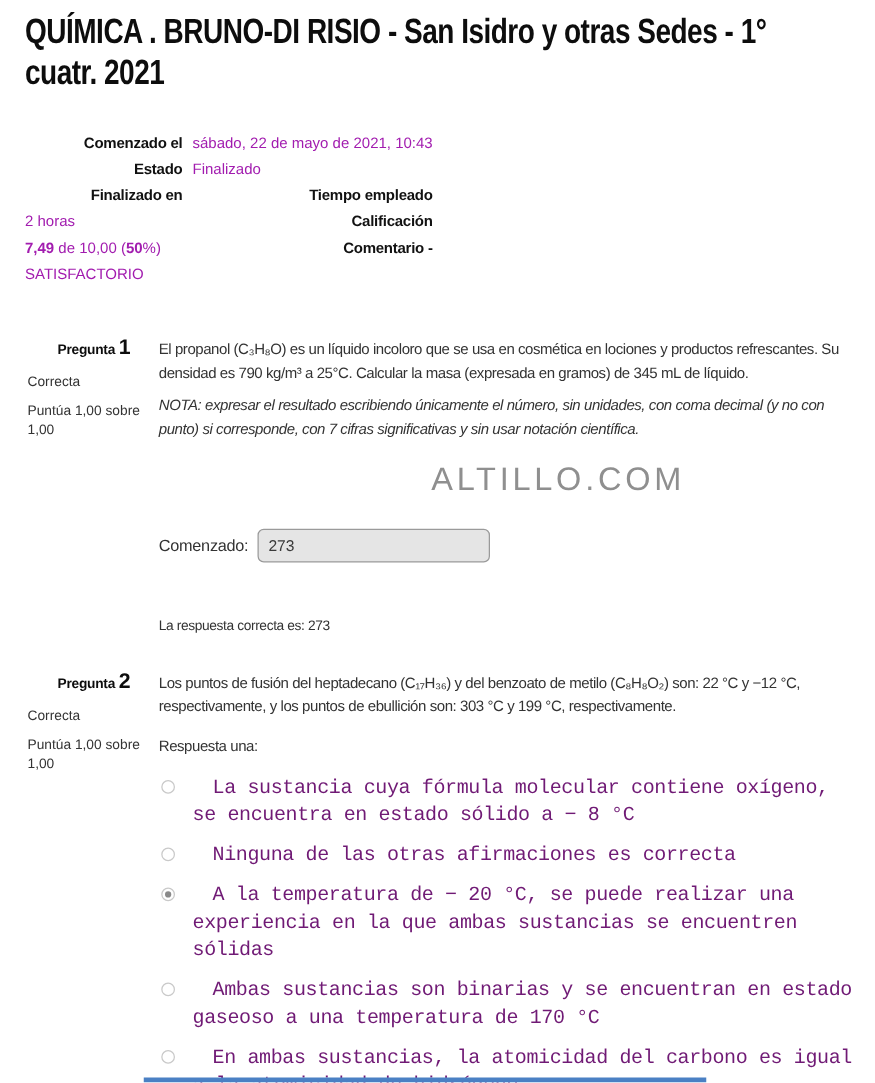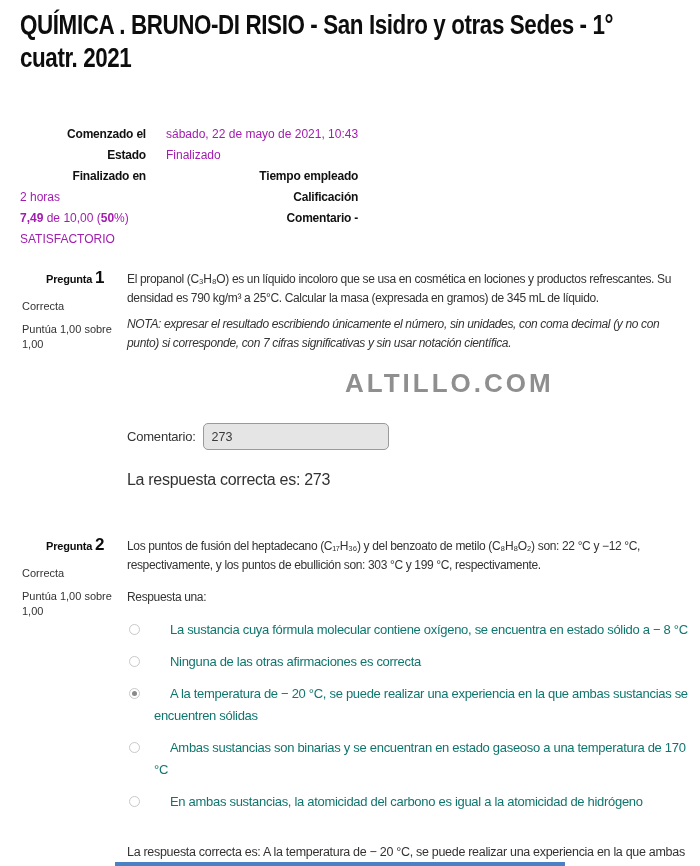--- a/index.html
+++ b/index.html
@@ -14,22 +14,22 @@
   .page-title {
     position: absolute; left: 20px; top: 8px; width: 860px;
     font-weight: bold; color: #0d0d0d;
     font-size: 28px; line-height: 33px; letter-spacing: -0.5px;
     transform: scaleX(0.80); transform-origin: left top;
     white-space: nowrap;
   }
 
   
   .summary {
-    position: absolute; left: 20px; top: 124px;
-    display: grid; grid-template-columns: 126px auto; column-gap: 20px;
+    position: absolute; left: 20px; top: 104px;
+    display: grid; grid-template-columns: 126px auto; column-gap: 8px;
     font-size: 12px; line-height: 21px;
   }
   .summary .lbl { text-align: right; font-weight: bold; color: #111; letter-spacing: -0.2px; }
   .summary .val { color: #a21caf; }
   .summary .val b.seg { font-weight: bold; }
 
   
   .q-info { position: absolute; left: 22px; width: 100px; font-size: 11px; color: #333; }
   .q-info .q-head { font-weight: bold; color: #0d0d0d; letter-spacing: -0.2px; padding-left: 24px; }
   .q-info .q-head .q-num { font-size: 17px; margin-left: 3px; }
@@ -37,38 +37,38 @@
   .q-info .q-points { margin-top: 10px; line-height: 15px; }
 
   
   .q-content { position: absolute; left: 127px; width: 562px; font-size: 12px; line-height: 19px; letter-spacing: -0.35px; color: #333; }
   .q-text {}
   .q-note { font-style: italic; margin-top: 7px; }
 
   
   .watermark {
     position: absolute; left: 345px; top: 368px;
-    font-size: 26px; font-weight: bold; letter-spacing: 3px;
+    font-size: 26px; font-weight: normal; letter-spacing: 3px;
     color: #8f8f8f; white-space: nowrap;
   }
 
   
   .answer-row { margin-top: 70px; display: flex; align-items: center; font-size: 13px; letter-spacing: -0.2px; }
   .answer-input {
     margin-left: 7px; width: 186px; height: 27px;
     border: 1px solid #9a9a9a; border-radius: 5px;
     font-family: inherit; font-size: 12.5px; color: #3a3a3a;
     padding: 2px 8px; outline: none; background: #e5e5e5;
   }
-  .feedback { margin-top: 20px; font-size: 16px; letter-spacing: -0.3px; }
+  .feedback { margin-top: 42px; font-size: 11px; letter-spacing: -0.3px; }
 
   
   .select-prompt { margin-top: 13px; font-size: 12px; }
   .options { margin-top: 12px; }
-  .option { position: relative; padding-left: 27px; margin-bottom: 10px; font-size: 13px; line-height: 22px; letter-spacing: -0.3px; color: #0f766e; }
+  .option { position: relative; padding-left: 27px; margin-bottom: 10px; font-size: 16px; line-height: 22px; letter-spacing: -0.3px; color: #701a75; font-family: Liberation Mono, monospace; }
   .option .opt-text { display: block; text-indent: 16px; }
   .radio {
     position: absolute; left: 2px; top: 5px;
     width: 11px; height: 11px; border-radius: 50%;
     border: 1px solid #c9c9c9; background: #fff; display: inline-block;
   }
   .radio.checked::after {
     content: ""; position: absolute; left: 2px; top: 2px;
     width: 5px; height: 5px; border-radius: 50%; background: #8a8a8a;
   }
@@ -107,21 +107,21 @@
 <div class="q-info" style="top:268px;">
   <div class="q-head"><span>Pregunta</span><span class="q-num">1</span></div>
   <div class="q-state">Correcta</div>
   <div class="q-points">Puntúa 1,00 sobre 1,00</div>
 </div>
 
 <div class="q-content" style="top:270px;">
   <div class="q-text">El propanol (C₃H₈O) es un líquido incoloro que se usa en cosmética en lociones y productos refrescantes. Su densidad es 790 kg/m³ a 25°C. Calcular la masa (expresada en gramos) de 345 mL de líquido.</div>
   <div class="q-note">NOTA: expresar el resultado escribiendo únicamente el número, sin unidades, con coma decimal (y no con punto) si corresponde, con 7 cifras significativas y sin usar notación científica.</div>
   <div class="answer-row">
-    <span>Comentario:</span>
+    <span>Comenzado:</span>
     <input class="answer-input" type="text" value="273" style="">
   </div>
   <div class="feedback">La respuesta correcta es: 273</div>
 </div>
 
 <div class="watermark">ALTILLO.COM</div>
 
 <div class="q-info" style="top:535px;">
   <div class="q-head"><span>Pregunta</span><span class="q-num">2</span></div>
   <div class="q-state">Correcta</div>

